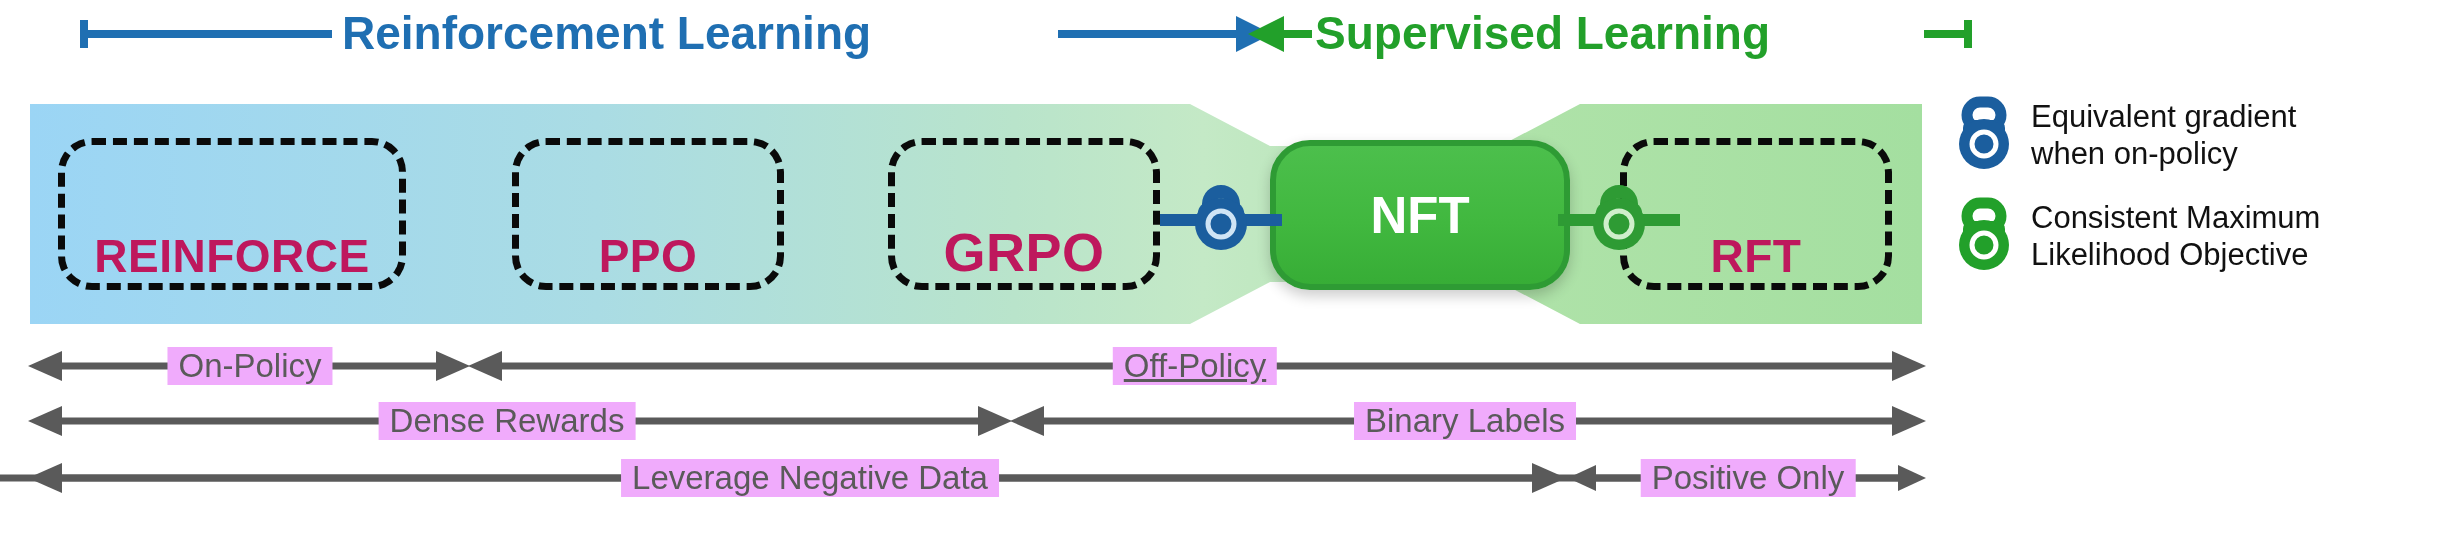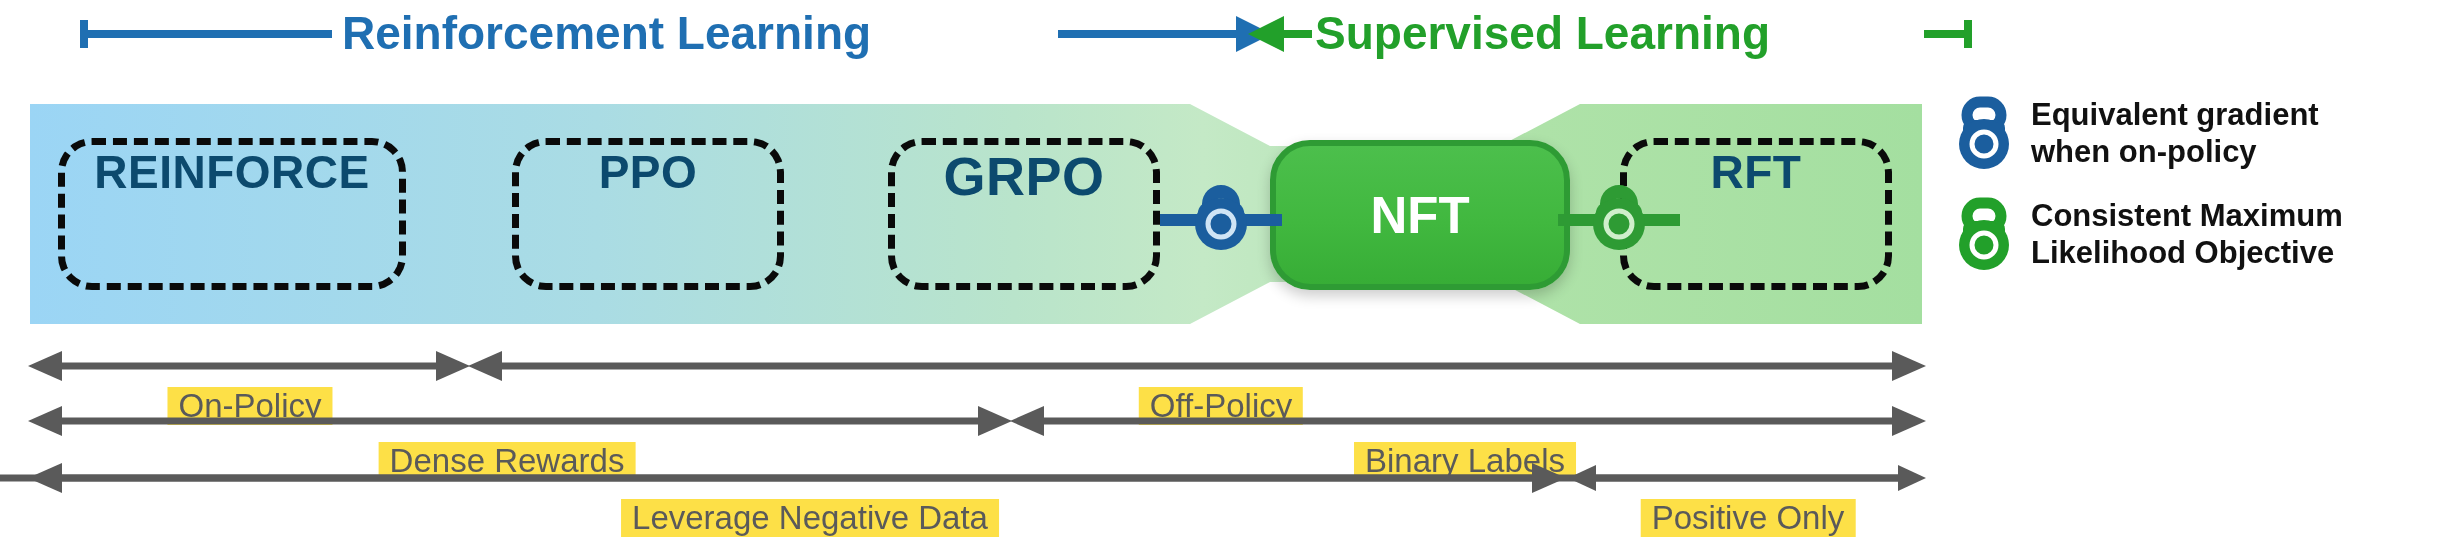--- a/index.html
+++ b/index.html
@@ -13,40 +13,40 @@
   .hdr-label{position:absolute;font-weight:bold;font-size:46px;white-space:nowrap;
              line-height:70px;top:-2px;}
   .hdr-rl{color:#1F6FB2;left:302px;}
   .hdr-sl{color:#22A02A;left:1275px;}
 
   
   .band-wrap{position:absolute;left:0;top:100px;width:2443px;height:228px;}
 
   
   .mbox{position:absolute;border:7px dashed #0a0a0a;border-radius:34px;
-        display:flex;align-items:flex-start;justify-content:center;
-        font-weight:bold;color:#0c4a6e;box-sizing:border-box;letter-spacing:.5px;}
+        display:flex;align-items:flex-end;justify-content:center;
+        font-weight:bold;color:#be185d;box-sizing:border-box;letter-spacing:.5px;}
   .mbox span{pointer-events:none;}
 
   .nft{position:absolute;border-radius:40px;background:linear-gradient(180deg,#4CBF4C 0%,#41B83F 55%,#37AD36 100%);
        border:6px solid #2E9B34;box-sizing:border-box;display:flex;align-items:center;justify-content:center;
        color:#ffffff;font-weight:bold;box-shadow:0 6px 14px rgba(0,0,0,.20);}
 
   
   .connector{position:absolute;}
 
   
   .legend{position:absolute;left:1955px;top:96px;width:470px;}
-  .leg-row{position:absolute;display:flex;align-items:flex-start;font-weight:bold;}
+  .leg-row{position:absolute;display:flex;align-items:flex-end;}
   .leg-txt{font-size:31px;color:#111;line-height:37px;margin-left:20px;white-space:pre-line;}
 
   
   .spec{position:absolute;left:0;width:2443px;height:56px;}
-  .spec-label{position:absolute;font-size:33px;color:#5A5A5A;background:#fde047;
-              padding:0 11px;white-space:nowrap;transform:translate(-50%,-50%);margin-top:40px;}
+  .spec-label{position:absolute;font-size:33px;color:#5A5A5A;background:#f0abfc;
+              padding:0 11px;white-space:nowrap;transform:translate(-50%,-50%);}
 </style>
 </head>
 <body>
 
 <div class="stage">
 
   <div class="hdr">
     <svg width="2443" height="70" style="position:absolute;left:0;top:0;">
 
       <g stroke="#1F6FB2" stroke-width="8" fill="#1F6FB2">
@@ -156,21 +156,21 @@
       <g stroke="#5A5A5A" stroke-width="7" fill="#5A5A5A">
         <line x1="46" y1="26" x2="452" y2="26"></line>
         <polygon points="28,26 62,11 62,41" stroke="none"></polygon>
         <polygon points="470,26 436,11 436,41" stroke="none"></polygon>
         <line x1="486" y1="26" x2="1908" y2="26"></line>
         <polygon points="468,26 502,11 502,41" stroke="none"></polygon>
         <polygon points="1926,26 1892,11 1892,41" stroke="none"></polygon>
       </g>
     </svg>
     <div class="spec-label" style="left:250px;top:26px;">On-Policy</div>
-    <div class="spec-label" style="left:1221px;top:26px;">Off-Policy</div>
+    <div class="spec-label" style="left:1195px;top:26px;text-decoration:underline;">Off-Policy</div>
   </div>
 
   <div class="spec" style="top:395px;">
     <svg width="2443" height="56" style="position:absolute;left:0;top:0;">
       <g stroke="#5A5A5A" stroke-width="7" fill="#5A5A5A">
         <line x1="46" y1="26" x2="994" y2="26"></line>
         <polygon points="28,26 62,11 62,41" stroke="none"></polygon>
         <polygon points="1012,26 978,11 978,41" stroke="none"></polygon>
         <line x1="1028" y1="26" x2="1908" y2="26"></line>
         <polygon points="1010,26 1044,11 1044,41" stroke="none"></polygon>

